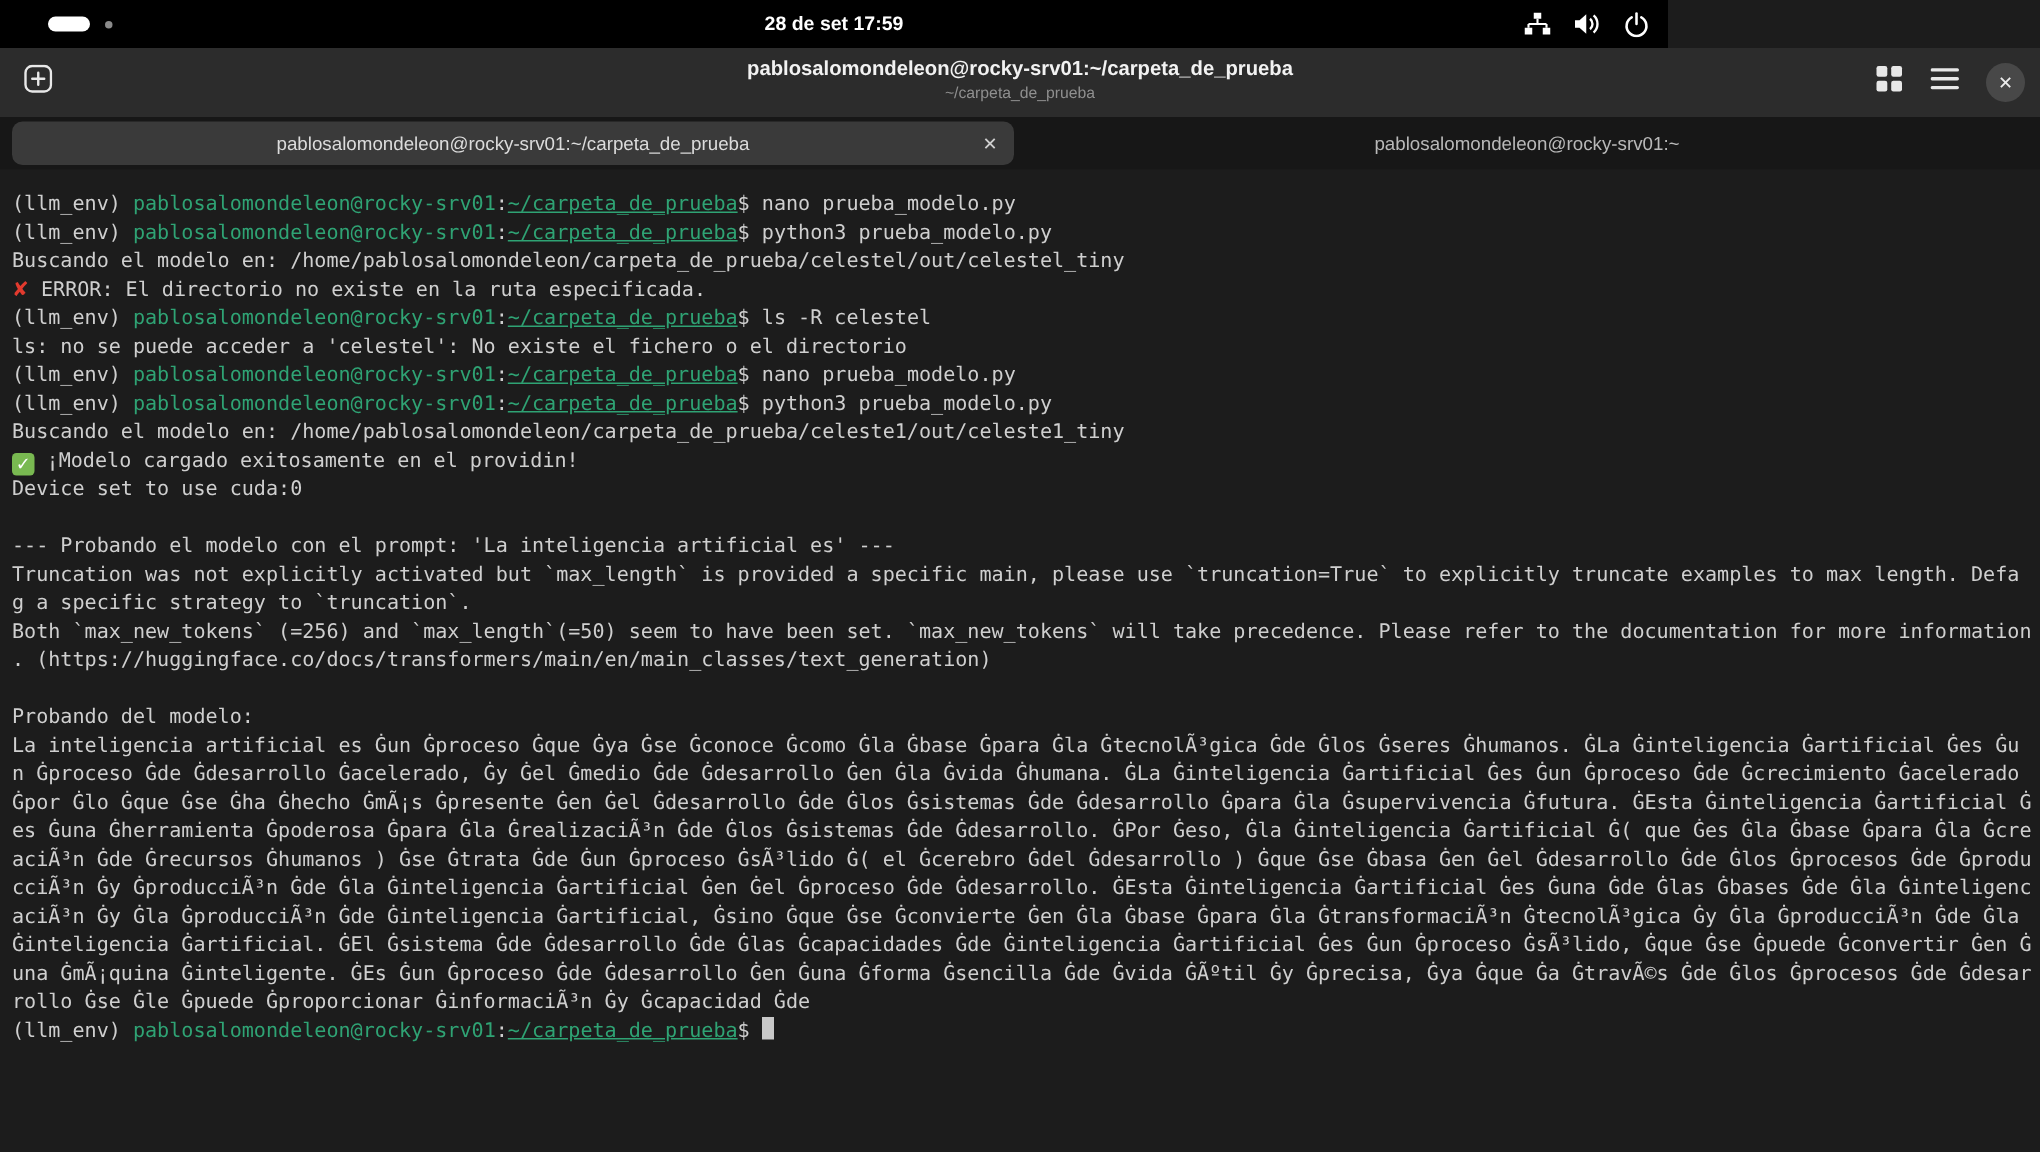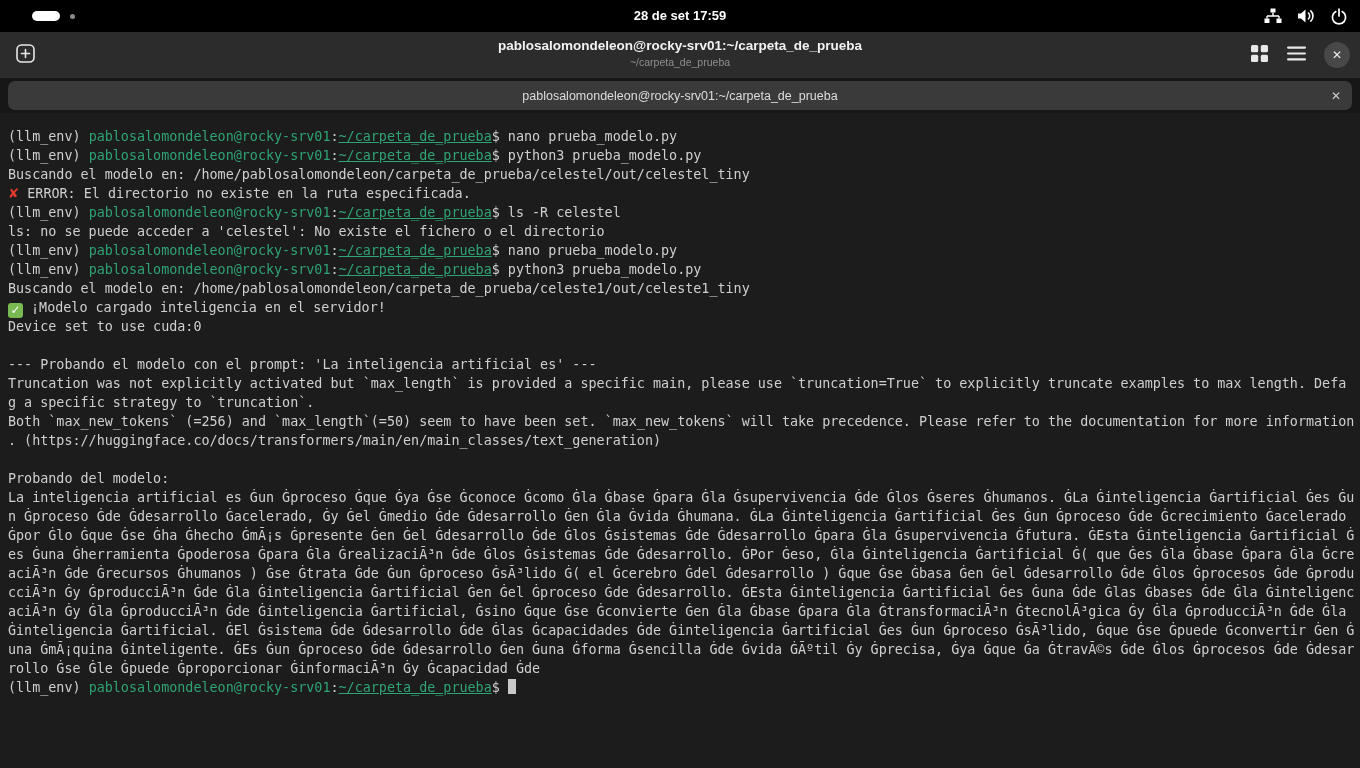--- a/index.html
+++ b/index.html
@@ -2,21 +2,21 @@
 <html><head>
 <meta charset="utf-8">
 <style>
   * { box-sizing: border-box; }
   html,body { margin:0; padding:0; }
   body {
     width:1360px; height:768px; overflow:hidden; position:relative;
     background:#1c1c1c; font-family:"Liberation Sans", sans-serif;
   }
   
-  .topbar { position:absolute; left:0; top:0; width:1360px; height:32px; background:#000; }
+  .topbar { position:absolute; left:0; top:0; width:1112px; height:32px; background:#000; }
   .ws-pill { position:absolute; left:32px; top:11px; width:28px; height:10px; border-radius:5px; background:#fff; }
   .ws-dot  { position:absolute; left:70px; top:14px; width:5px; height:5px; border-radius:50%; background:#8a8a8a; }
   .clock { position:absolute; left:0; right:0; top:0; height:32px; line-height:32px; text-align:center;
            color:#fff; font-size:13px; font-weight:bold; }
   .sysicons { position:absolute; right:12px; top:0; height:32px; display:flex; align-items:center; gap:14px; }
   .sysicons svg { display:block; }
   
   .headerbar { position:absolute; left:0; top:32px; width:1360px; height:46px; background:#2c2c2c; }
   .newtab-btn { position:absolute; left:12px; top:10px; width:26px; height:26px; border-radius:6px;
                 display:flex; align-items:center; justify-content:center; }
@@ -113,43 +113,46 @@
       <span>✕</span>
     </span>
   </div>
 </div>
 
 <div class="tabbar">
     <div class="tab active">
       <span>pablosalomondeleon@rocky-srv01:~/carpeta_de_prueba</span>
       <span class="tab-close">✕</span>
     </div>
+    <div class="tab">
+      <span>pablosalomondeleon@rocky-srv01:~</span>
+    </div>
   </div>
 
 <div class="term">
     <div class="ln"><span class="s-d">(llm_env) </span><span class="s-g">pablosalomondeleon@rocky-srv01</span><span class="s-d">:</span><span class="s-u">~/carpeta_de_prueba</span><span class="s-d">$ nano prueba_modelo.py</span></div>
     <div class="ln"><span class="s-d">(llm_env) </span><span class="s-g">pablosalomondeleon@rocky-srv01</span><span class="s-d">:</span><span class="s-u">~/carpeta_de_prueba</span><span class="s-d">$ python3 prueba_modelo.py</span></div>
     <div class="ln"><span class="s-d">Buscando el modelo en: /home/pablosalomondeleon/carpeta_de_prueba/celestel/out/celestel_tiny</span></div>
     <div class="ln"><span class="s-x">✘</span><span class="s-d"> ERROR: El directorio no existe en la ruta especificada.</span></div>
     <div class="ln"><span class="s-d">(llm_env) </span><span class="s-g">pablosalomondeleon@rocky-srv01</span><span class="s-d">:</span><span class="s-u">~/carpeta_de_prueba</span><span class="s-d">$ ls -R celestel</span></div>
     <div class="ln"><span class="s-d">ls: no se puede acceder a 'celestel': No existe el fichero o el directorio</span></div>
     <div class="ln"><span class="s-d">(llm_env) </span><span class="s-g">pablosalomondeleon@rocky-srv01</span><span class="s-d">:</span><span class="s-u">~/carpeta_de_prueba</span><span class="s-d">$ nano prueba_modelo.py</span></div>
     <div class="ln"><span class="s-d">(llm_env) </span><span class="s-g">pablosalomondeleon@rocky-srv01</span><span class="s-d">:</span><span class="s-u">~/carpeta_de_prueba</span><span class="s-d">$ python3 prueba_modelo.py</span></div>
     <div class="ln"><span class="s-d">Buscando el modelo en: /home/pablosalomondeleon/carpeta_de_prueba/celeste1/out/celeste1_tiny</span></div>
-    <div class="ln"><span class="s-k">✓</span><span class="s-d"> ¡Modelo cargado inteligencia en el servidor!</span></div>
+    <div class="ln"><span class="s-k">✓</span><span class="s-d"> ¡Modelo cargado exitosamente en el providin!</span></div>
     <div class="ln"><span class="s-d">Device set to use cuda:0</span></div>
     <div class="ln">&nbsp;</div>
     <div class="ln"><span class="s-d">--- Probando el modelo con el prompt: 'La inteligencia artificial es' ---</span></div>
     <div class="ln"><span class="s-d">Truncation was not explicitly activated but `max_length` is provided a specific main, please use `truncation=True` to explicitly truncate examples to max length. Defa</span></div>
     <div class="ln"><span class="s-d">g a specific strategy to `truncation`.</span></div>
     <div class="ln"><span class="s-d">Both `max_new_tokens` (=256) and `max_length`(=50) seem to have been set. `max_new_tokens` will take precedence. Please refer to the documentation for more information</span></div>
     <div class="ln"><span class="s-d">. (https://huggingface.co/docs/transformers/main/en/main_classes/text_generation)</span></div>
     <div class="ln">&nbsp;</div>
     <div class="ln"><span class="s-d">Probando del modelo:</span></div>
-    <div class="ln"><span class="s-d">La inteligencia artificial es Ġun Ġproceso Ġque Ġya Ġse Ġconoce Ġcomo Ġla Ġbase Ġpara Ġla Ġsupervivencia Ġde Ġlos Ġseres Ġhumanos. ĠLa Ġinteligencia Ġartificial Ġes Ġu</span></div>
+    <div class="ln"><span class="s-d">La inteligencia artificial es Ġun Ġproceso Ġque Ġya Ġse Ġconoce Ġcomo Ġla Ġbase Ġpara Ġla ĠtecnolÃ³gica Ġde Ġlos Ġseres Ġhumanos. ĠLa Ġinteligencia Ġartificial Ġes Ġu</span></div>
     <div class="ln"><span class="s-d">n Ġproceso Ġde Ġdesarrollo Ġacelerado, Ġy Ġel Ġmedio Ġde Ġdesarrollo Ġen Ġla Ġvida Ġhumana. ĠLa Ġinteligencia Ġartificial Ġes Ġun Ġproceso Ġde Ġcrecimiento Ġacelerado</span></div>
     <div class="ln"><span class="s-d">Ġpor Ġlo Ġque Ġse Ġha Ġhecho ĠmÃ¡s Ġpresente Ġen Ġel Ġdesarrollo Ġde Ġlos Ġsistemas Ġde Ġdesarrollo Ġpara Ġla Ġsupervivencia Ġfutura. ĠEsta Ġinteligencia Ġartificial Ġ</span></div>
     <div class="ln"><span class="s-d">es Ġuna Ġherramienta Ġpoderosa Ġpara Ġla ĠrealizaciÃ³n Ġde Ġlos Ġsistemas Ġde Ġdesarrollo. ĠPor Ġeso, Ġla Ġinteligencia Ġartificial Ġ( que Ġes Ġla Ġbase Ġpara Ġla Ġcre</span></div>
     <div class="ln"><span class="s-d">aciÃ³n Ġde Ġrecursos Ġhumanos ) Ġse Ġtrata Ġde Ġun Ġproceso ĠsÃ³lido Ġ( el Ġcerebro Ġdel Ġdesarrollo ) Ġque Ġse Ġbasa Ġen Ġel Ġdesarrollo Ġde Ġlos Ġprocesos Ġde Ġprodu</span></div>
     <div class="ln"><span class="s-d">cciÃ³n Ġy ĠproducciÃ³n Ġde Ġla Ġinteligencia Ġartificial Ġen Ġel Ġproceso Ġde Ġdesarrollo. ĠEsta Ġinteligencia Ġartificial Ġes Ġuna Ġde Ġlas Ġbases Ġde Ġla Ġinteligenc</span></div>
     <div class="ln"><span class="s-d">aciÃ³n Ġy Ġla ĠproducciÃ³n Ġde Ġinteligencia Ġartificial, Ġsino Ġque Ġse Ġconvierte Ġen Ġla Ġbase Ġpara Ġla ĠtransformaciÃ³n ĠtecnolÃ³gica Ġy Ġla ĠproducciÃ³n Ġde Ġla</span></div>
     <div class="ln"><span class="s-d">Ġinteligencia Ġartificial. ĠEl Ġsistema Ġde Ġdesarrollo Ġde Ġlas Ġcapacidades Ġde Ġinteligencia Ġartificial Ġes Ġun Ġproceso ĠsÃ³lido, Ġque Ġse Ġpuede Ġconvertir Ġen Ġ</span></div>
     <div class="ln"><span class="s-d">una ĠmÃ¡quina Ġinteligente. ĠEs Ġun Ġproceso Ġde Ġdesarrollo Ġen Ġuna Ġforma Ġsencilla Ġde Ġvida ĠÃºtil Ġy Ġprecisa, Ġya Ġque Ġa ĠtravÃ©s Ġde Ġlos Ġprocesos Ġde Ġdesar</span></div>
     <div class="ln"><span class="s-d">rollo Ġse Ġle Ġpuede Ġproporcionar ĠinformaciÃ³n Ġy Ġcapacidad Ġde</span></div>
     <div class="ln"><span class="s-d">(llm_env) </span><span class="s-g">pablosalomondeleon@rocky-srv01</span><span class="s-d">:</span><span class="s-u">~/carpeta_de_prueba</span><span class="s-d">$ </span><span class="s-c"></span></div>

